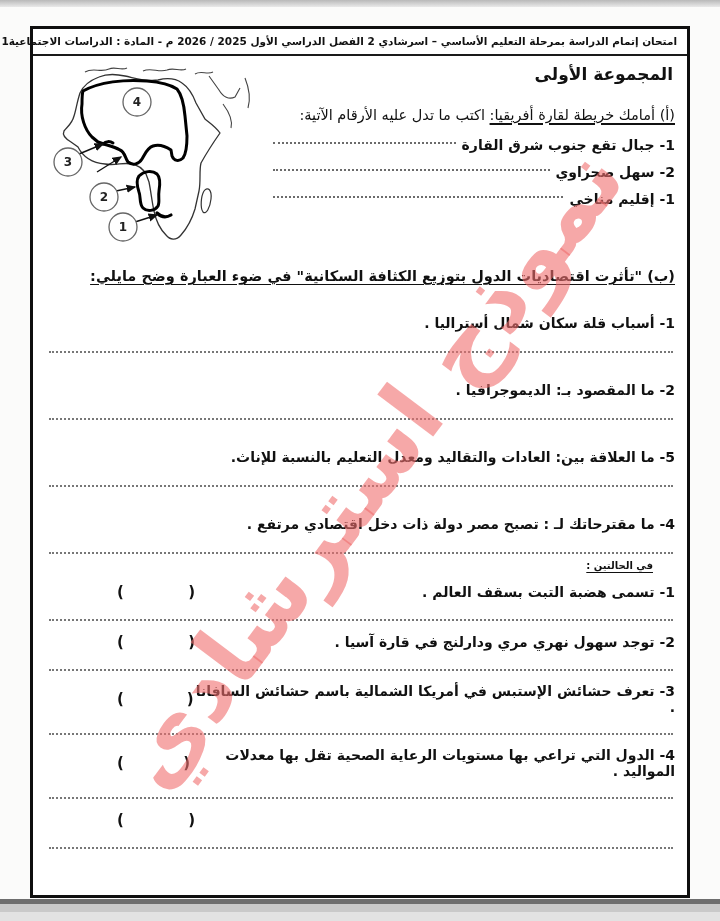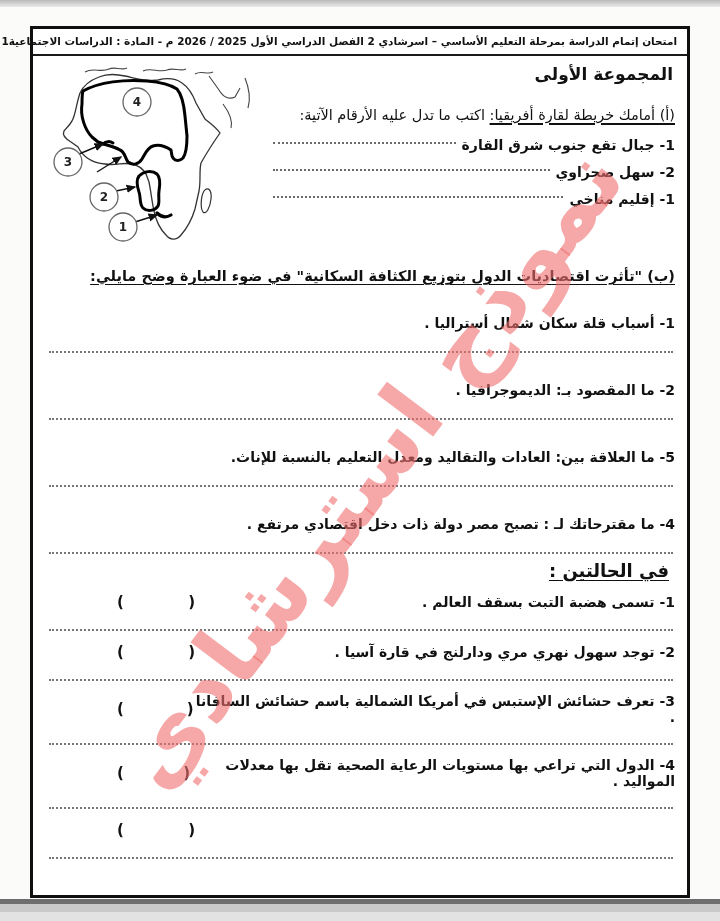--- a/index.html
+++ b/index.html
@@ -30,21 +30,21 @@
   .a-heading { font-size:14.5px; font-weight:normal; margin-top:22px; line-height:1.35; }
   .a-item { display:flex; align-items:center; font-size:14px; font-weight:bold; margin-top:11px; }
   .a-item .dots { flex:1; border-bottom:2px dotted #6b6b6b; margin:0 6px 3px 8px; height:0; min-width:30px; }
   .clear { clear:both; }
   .b-heading { font-size:14.5px; font-weight:bold; margin-top:10px;
     text-decoration:underline; text-underline-offset:3px; line-height:1.4; }
   .q-item { font-size:14px; font-weight:bold; margin-top:28px; line-height:1.35; }
   .dotline { border-bottom:2px dotted #777; height:0; margin:18px 2px 6px 2px; }
   .c-heading { font-size:14.5px; font-weight:bold; margin-top:26px; line-height:1.5;
     text-decoration:underline; text-underline-offset:3px; }
-  .c-heading-2 { font-size:18px; font-weight:bold; margin:2px 6px 0 0;
+  .c-heading-2 { font-size:10px; font-weight:bold; margin:2px 22px 0 0;
     text-decoration:underline; text-underline-offset:3px; }
   .c-item { display:flex; align-items:center; font-size:14px; font-weight:bold; margin-top:12px; }
   .c-item .sp { flex:1; }
   .parens { display:flex; justify-content:space-between; width:78px; margin-left:70px;
     font-size:15px; font-weight:bold; }
   .watermark {
     position:absolute; left:370px; top:468px; z-index:5;
     transform:translate(-50%,-50%) rotate(-53deg);
     font-size:92px; font-weight:bold; white-space:nowrap;
     color:rgba(240,110,110,0.6); letter-spacing:-2px; pointer-events:none;

